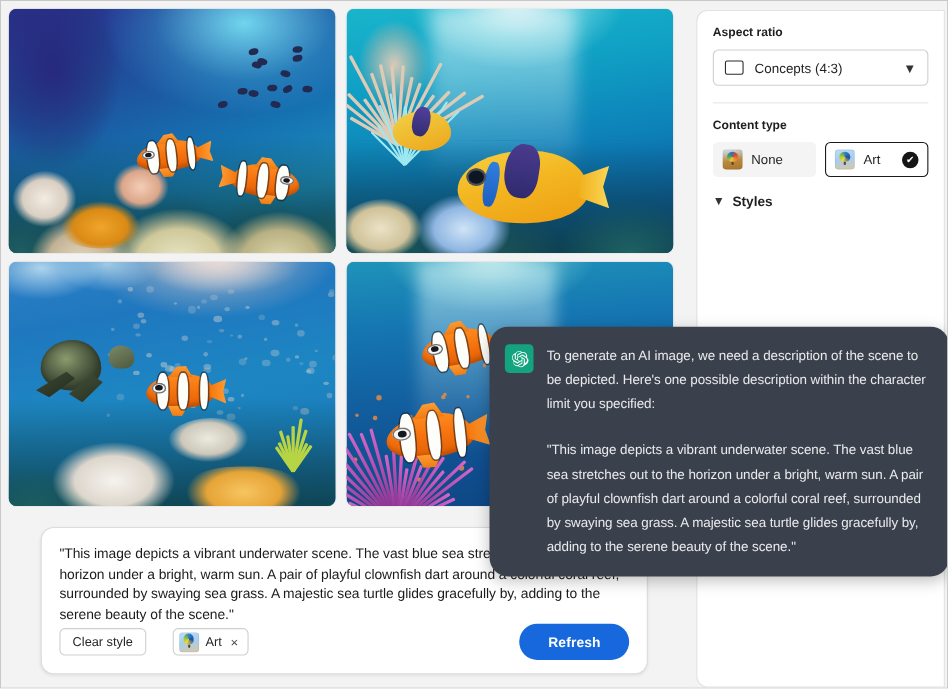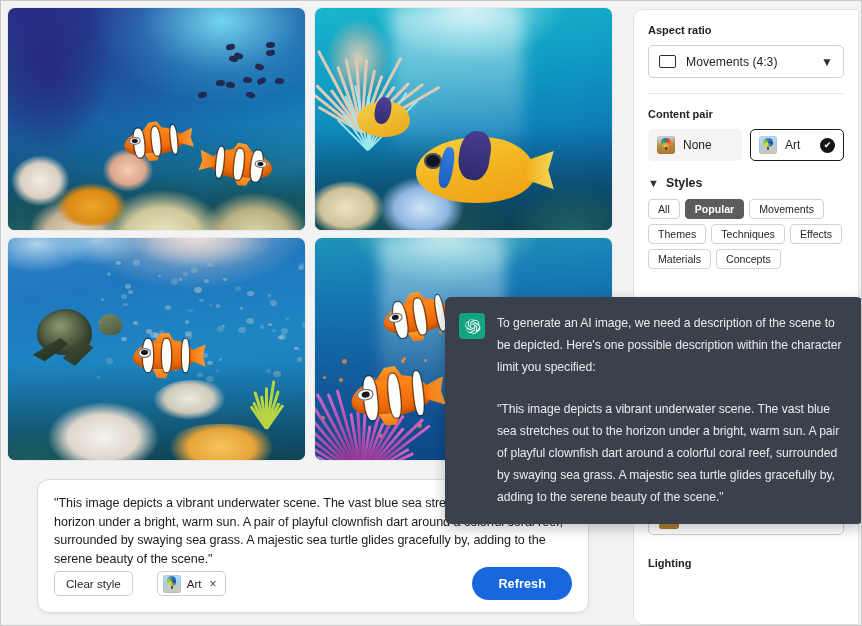--- a/index.html
+++ b/index.html
@@ -427,21 +427,21 @@
     background:#fff; font-size:10.6px; color:#262626; cursor:pointer;
     display:flex; align-items:center;
   }
   .chip.active { background:#5c5c5c; border-color:#5c5c5c; color:#fff; font-weight:bold; }
 
   .spacer-styles { height:212px; }
 
   
   .tooltip {
     position:absolute; left:444px; top:296px; width:418px; min-height:194px;
-    background:#3b414c; border-radius:6px;
+    background:#3b414c; border-radius:17px;
     padding:15px 18px 16px 14px;
     display:flex; gap:12px;
     box-shadow: 0 4px 14px rgba(0,0,0,.25);
     z-index:40;
   }
   .tt-avatar {
     width:26px; height:26px; border-radius:4px; background:#13a37f; flex:none;
     display:flex; align-items:center; justify-content:center; margin-top:1px;
   }
   .tt-text {
@@ -740,52 +740,42 @@
       </div>
     </div>
   </div>
 
   <div class="sidebar">
     <div class="sidebar-card">
 
       <div class="sb-label">Aspect ratio</div>
       <div class="sb-select">
         <span class="rect-icon"></span>
-        <span>Movements (4:3)</span>
+        <span>Concepts (4:3)</span>
         <span class="chev">▼</span>
       </div>
 
       <div class="sb-divider"></div>
 
-      <div class="sb-label">Content pair</div>
+      <div class="sb-label">Content type</div>
       <div class="ct-grid">
         <div class="ct-item">
           <span class="balloon sand"></span>
           <span>None</span>
         </div>
         <div class="ct-item selected">
           <span class="balloon art"></span>
           <span>Art</span>
           <span class="check">✔</span>
         </div>
       </div>
 
       <div class="styles-head">
         <span class="cv">▼</span>
         <span class="tx">Styles</span>
-      </div>
-      <div class="chips">
-        <div class="chip">All</div>
-        <div class="chip active">Popular</div>
-        <div class="chip">Movements</div>
-        <div class="chip">Themes</div>
-        <div class="chip">Techniques</div>
-        <div class="chip">Effects</div>
-        <div class="chip">Materials</div>
-        <div class="chip">Concepts</div>
       </div>
 
       <div class="spacer-styles"></div>
 
       <div class="sb-divider" style="margin:6px 0 14px 0;"></div>
 
       <div class="sb-select">
         <span class="balloon sand" style="width:20px;height:20px;"></span>
         <span>None</span>
         <span class="chev">▼</span>

